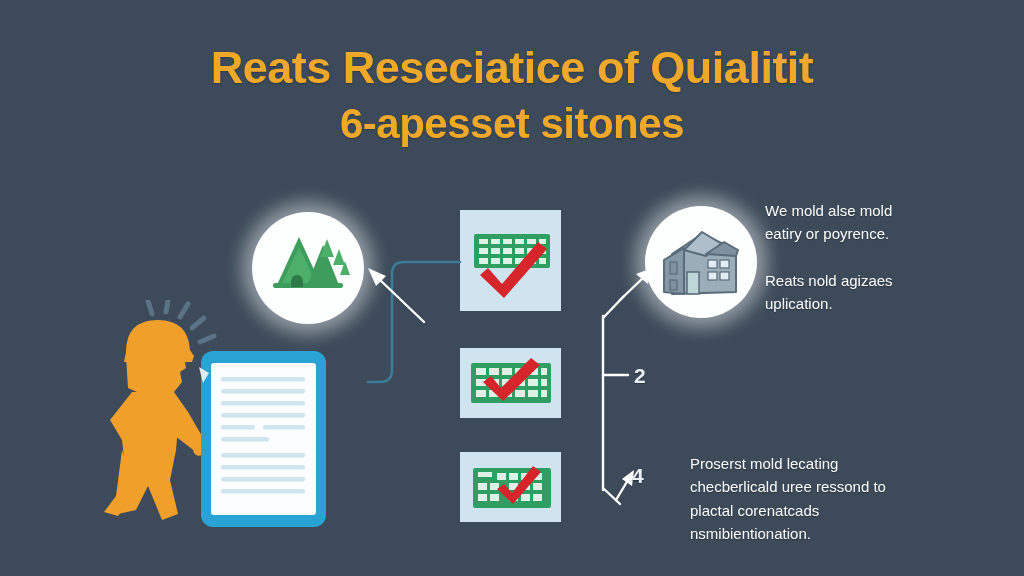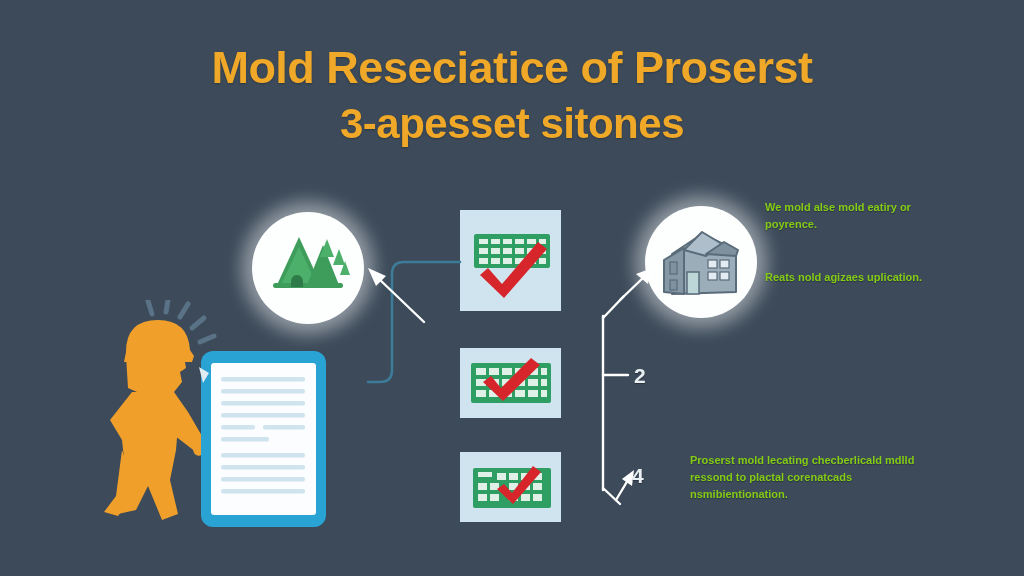--- a/index.html
+++ b/index.html
@@ -55,23 +55,23 @@
   .card.c1{left:460px;top:210px;width:101px;height:101px;}
   .card.c2{left:460px;top:348px;width:101px;height:70px;}
   .card.c3{left:460px;top:452px;width:101px;height:70px;}
 
   
   .connectors{position:absolute;left:0;top:0;width:1024px;height:576px;pointer-events:none;}
 
   
   .txt{
     position:absolute;
-    color:#84cc16;
-    font-weight:bold;
-    font-size:11px;
+    color:#ffffff;
+    font-weight:normal;
+    font-size:15px;
     line-height:1.55;
     text-shadow:0 1px 1px rgba(0,0,0,0.3);
     width:166px;
   }
   .txt.t1{left:765px;top:199px;}
   .txt.t2{left:765px;top:269px;}
   .txt.t3{left:690px;top:352px;width:232px;}
   .txt.t4{left:690px;top:452px;width:232px;}
 
   .num{
@@ -83,22 +83,22 @@
   }
   .num.n2{left:634px;top:364px;}
   .num.n4{left:632px;top:464px;}
 </style>
 </head>
 <body>
 
 <div class="stage">
 
   <div class="title-block">
-    <div class="title-line">Mold Reseciatice of Proserst</div>
-    <div class="title-line second">3-apesset sitones</div>
+    <div class="title-line">Reats Reseciatice of Quialitit</div>
+    <div class="title-line second">6-apesset sitones</div>
   </div>
 
   <div class="worker">
     <svg width="140" height="230" viewBox="0 0 140 230">
 
       <g stroke="#5a7285" stroke-width="5" stroke-linecap="round">
         <line x1="56" y1="14" x2="52" y2="1"></line>
         <line x1="70" y1="12" x2="72" y2="0"></line>
         <line x1="84" y1="17" x2="92" y2="4"></line>
         <line x1="96" y1="28" x2="108" y2="18"></line>
@@ -290,15 +290,15 @@
       <path d="M634 470 L632 486 L622 479 Z" fill="#ffffff"></path>
     </g>
   </svg>
 
   <div class="txt t1">We mold alse mold eatiry or poyrence.</div>
   <div class="txt t2">Reats nold agizaes uplication.</div>
 
   <div class="num n2">2</div>
 
   <div class="num n4">4</div>
-  <div class="txt t4">Proserst mold lecating checberlicald mdlld ressond to plactal corenatcads nsmibientionation.</div>
+  <div class="txt t4">Proserst mold lecating checberlicald uree ressond to plactal corenatcads nsmibientionation.</div>
 
 </div>
 
 </body></html>

